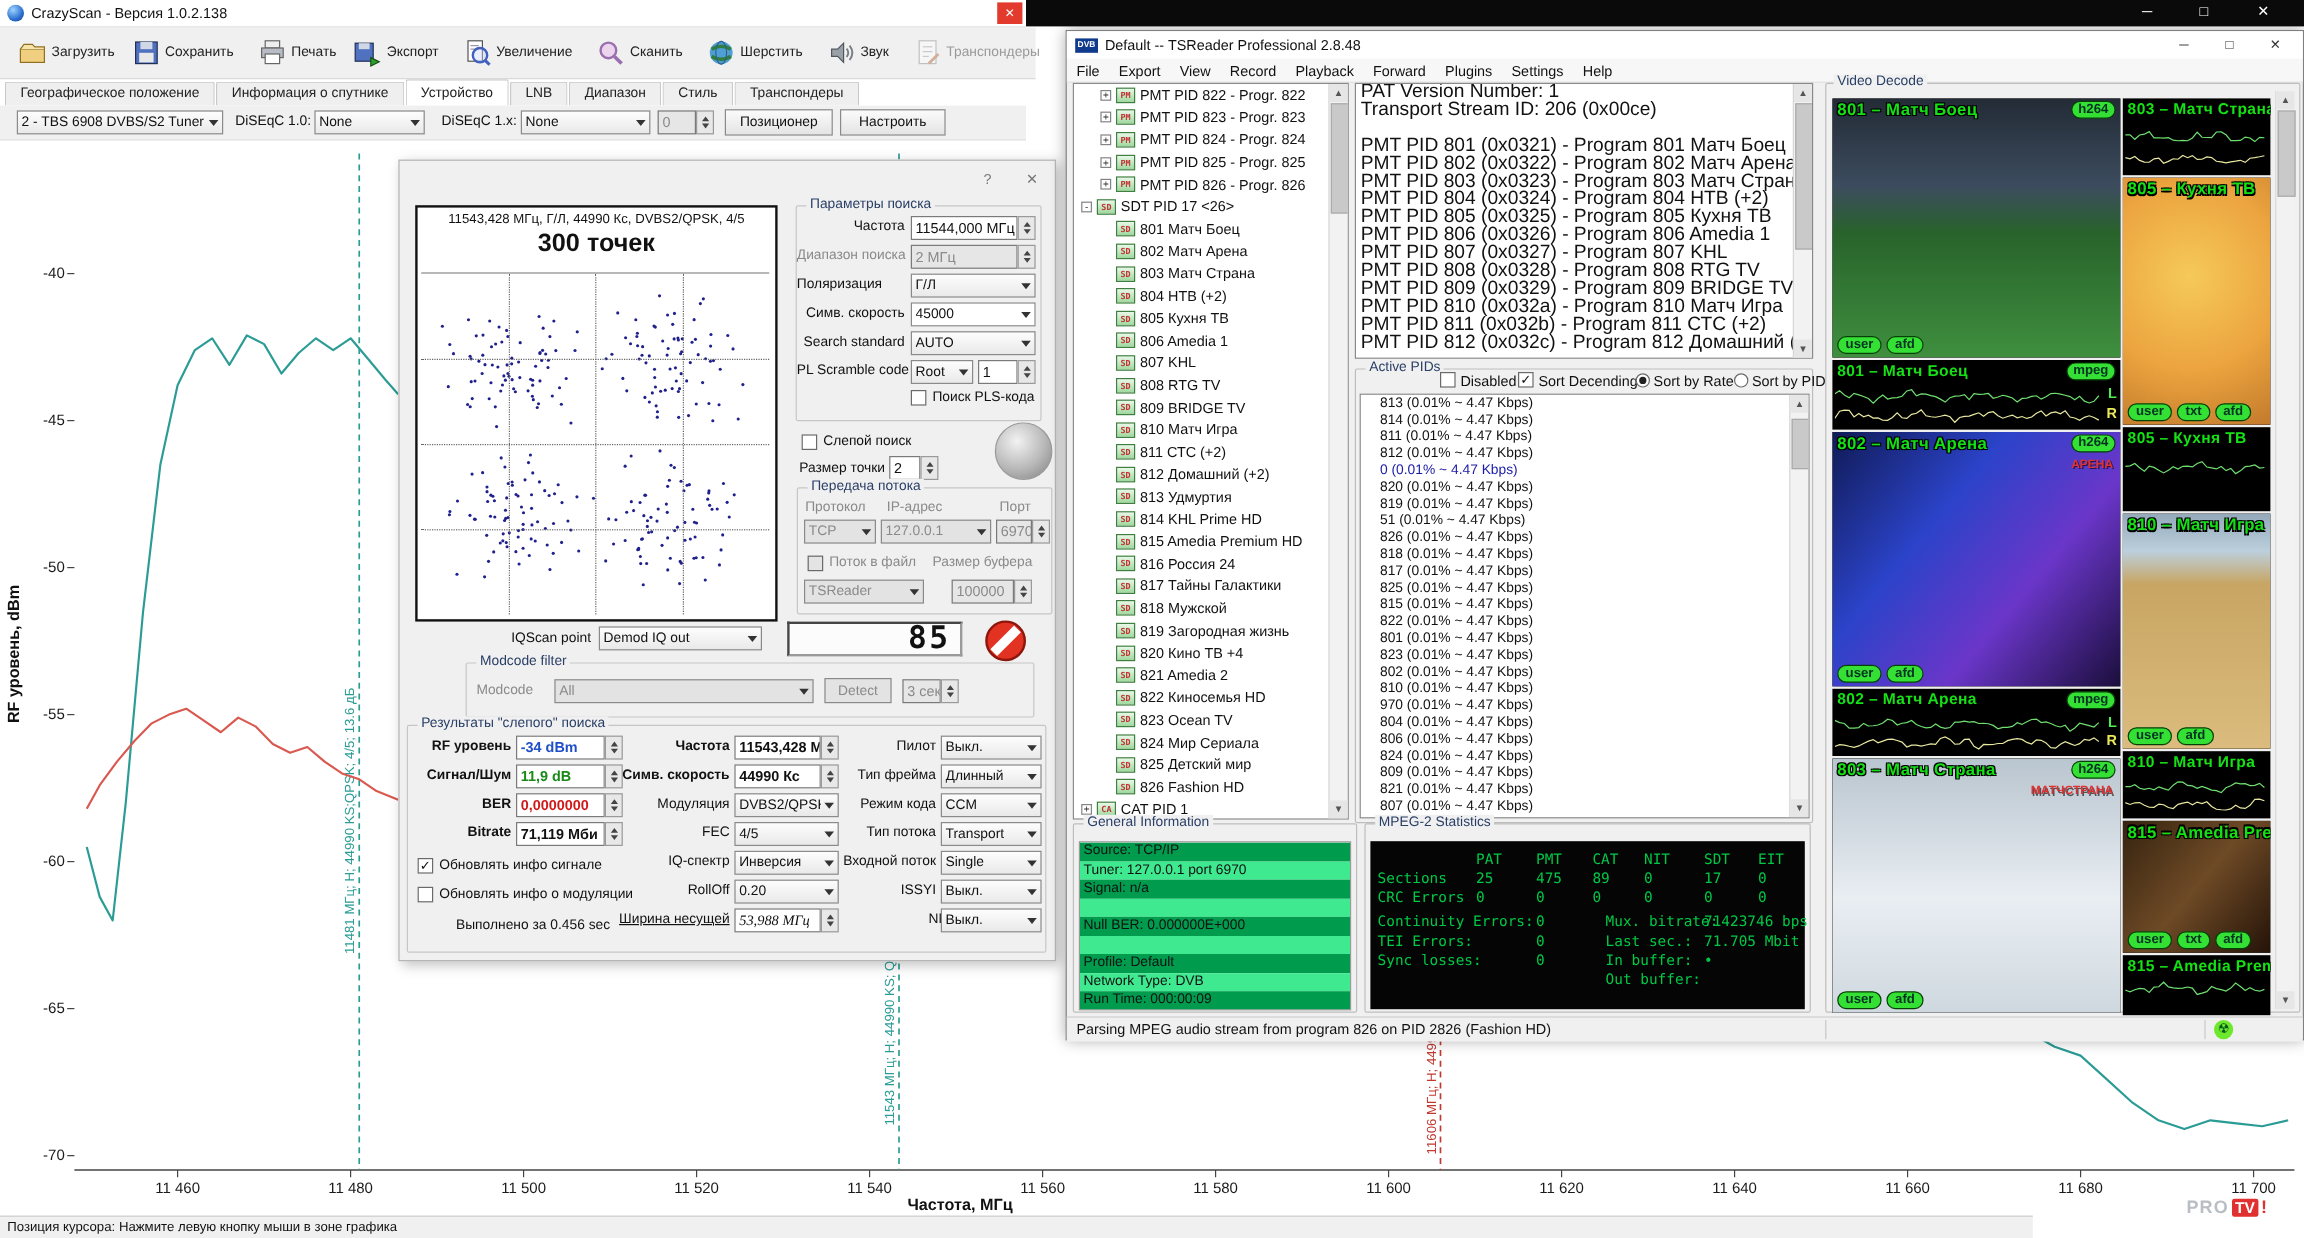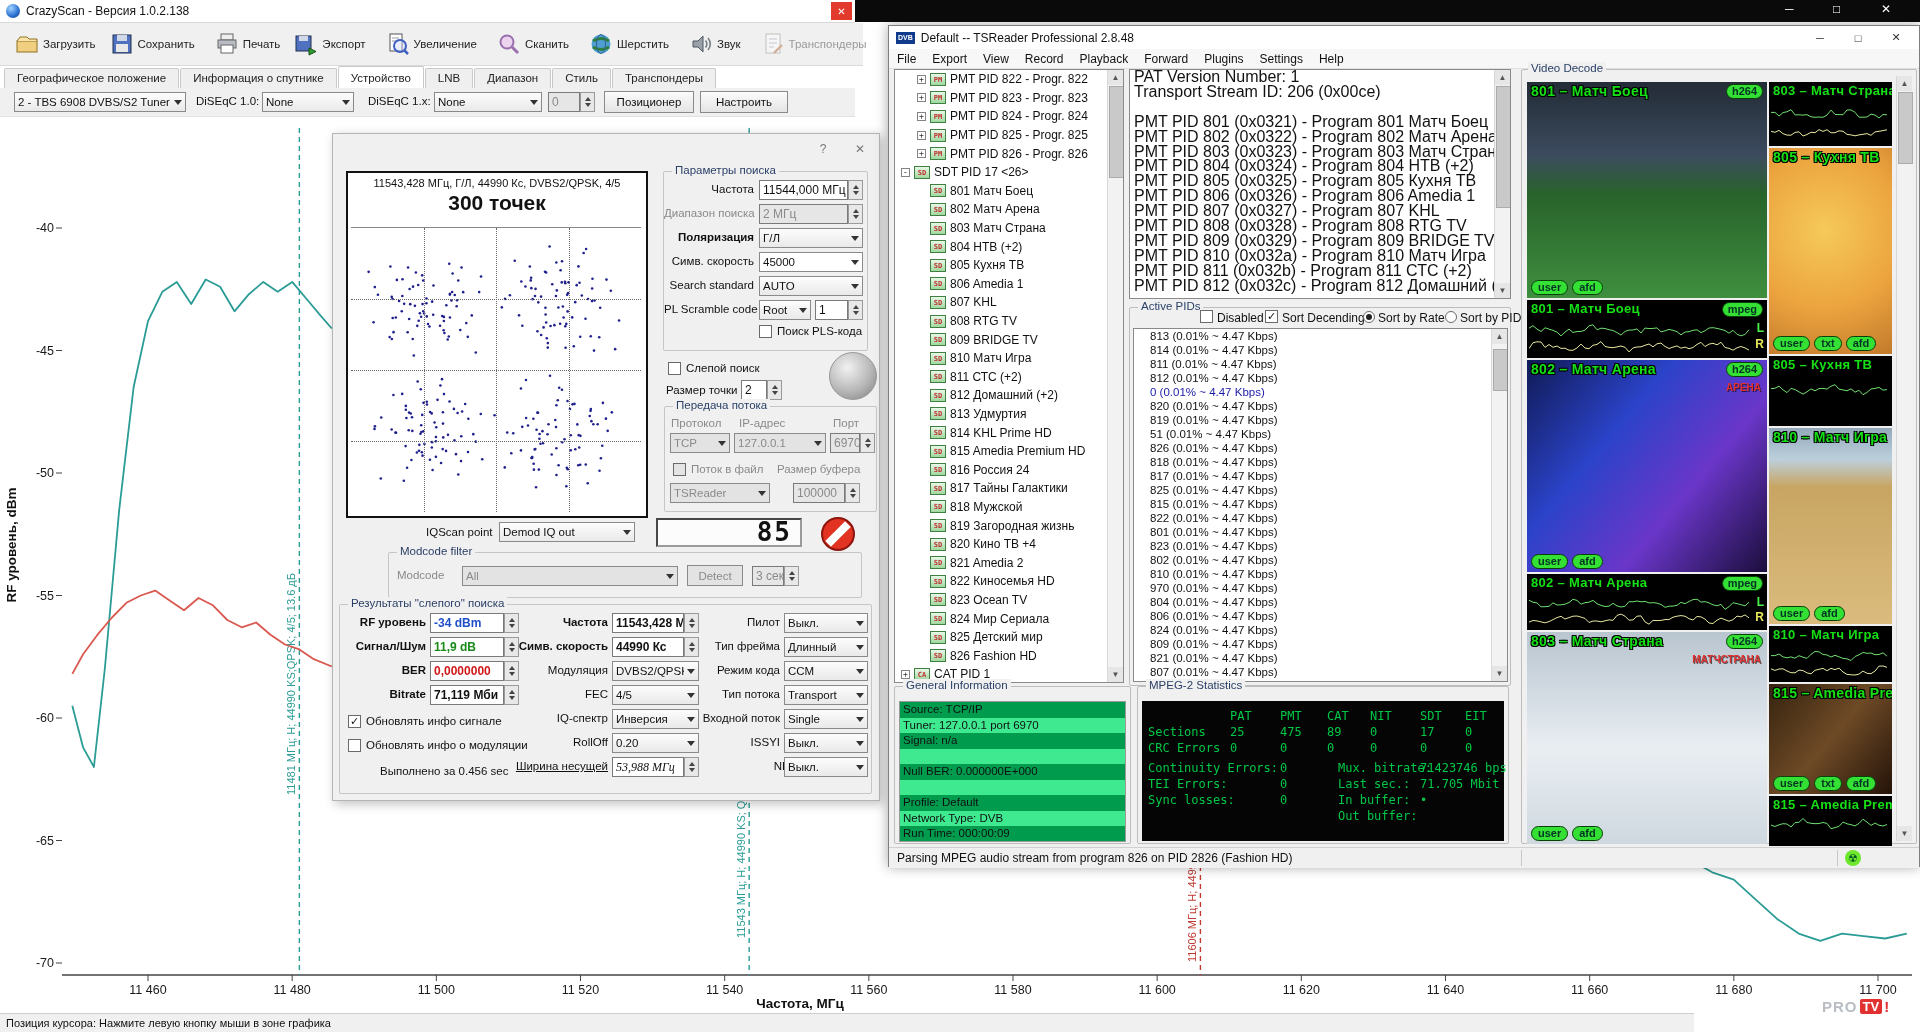--- a/index.html
+++ b/index.html
@@ -647,21 +647,21 @@
           <div class="lbl" style="left: 0px; top: 35px; width: 90px; text-align: right; color: rgb(138, 138, 138);">Диапазон поиска</div>
           <div class="field dis" style="left: 95px; top: 32px; width: 89px;">2 МГц</div>
           <div class="spin dis" style="left: 184px; top: 32px;">
             <div>
               <div class="tu"></div>
             </div>
             <div>
               <div class="td"></div>
             </div>
           </div>
-          <div class="lbl" style="left: 0px; top: 59px; width: 90px; text-align: right; font-weight: bold;">Поляризация</div>
+          <div class="lbl" style="left: 0px; top: 59px; width: 90px; ">Поляризация</div>
           <div class="combo" style="left: 95px; top: 56px; width: 104px;">
             <div class="val">Г/Л</div>
             <div class="tri"></div>
           </div>
           <div class="lbl" style="left: 0px; top: 83px; width: 90px; text-align: right;">Симв. скорость</div>
           <div class="combo" style="left: 95px; top: 80px; width: 104px; background: rgb(255, 255, 255);">
             <div class="val">45000</div>
             <div class="tri"></div>
           </div>
           <div class="lbl" style="left: 0px; top: 107px; width: 90px; text-align: right;">Search standard</div>

